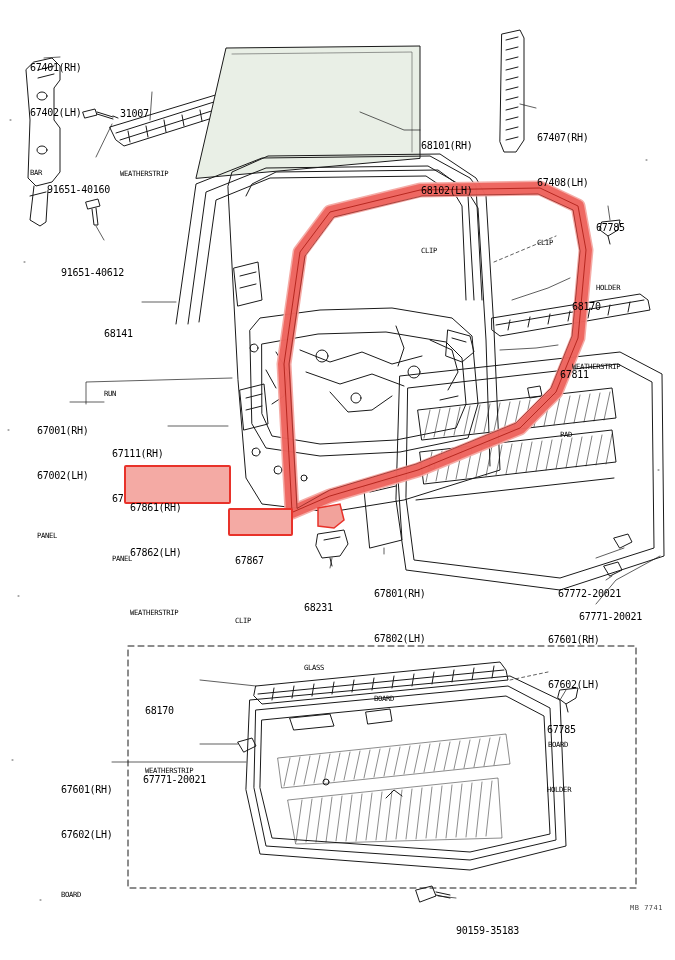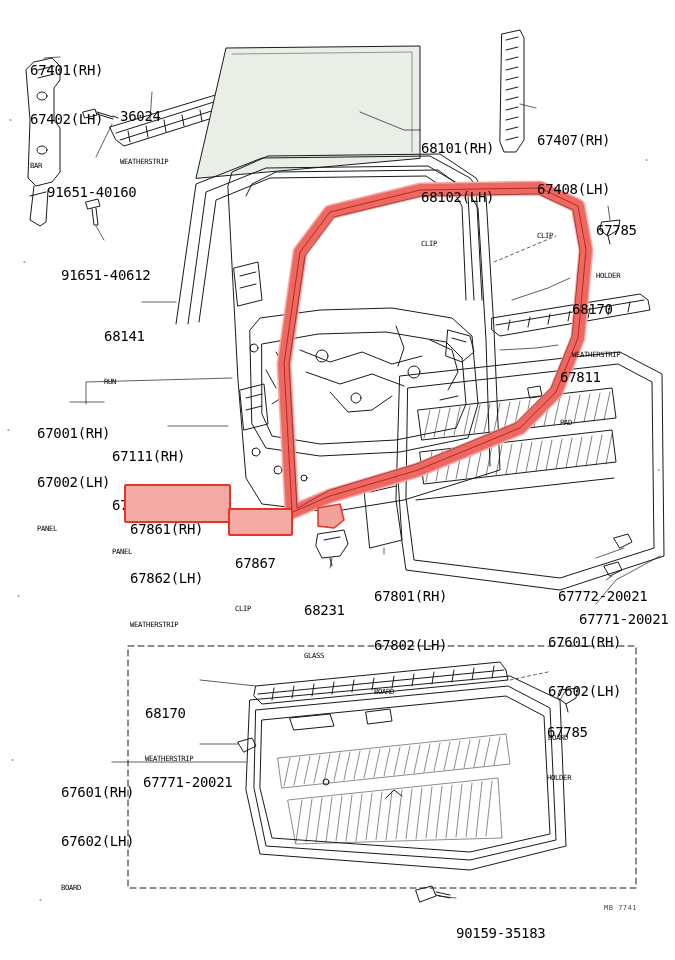--- a/index.html
+++ b/index.html
@@ -27,38 +27,39 @@
     height: 960px;
   }
   .label {
     position: absolute;
     font-family: "DejaVu Sans Mono", monospace;
     color: #000;
     white-space: pre;
     line-height: 1.08;
     letter-spacing: -0.3px;
   }
-  .lbl-main { font-size: 14px; }
-  .lbl-sub  { font-size: 7.2px; }
+  .lbl-main { font-size: 10px; }
+  .lbl-sub  { font-size: 7.2px; margin-top: 16px; }
   .hl-box {
     position: absolute;
     background: #f4aaa4;
     border: 2px solid #e8322a;
     border-radius: 2px;
   }
   .hl-label {
     position: absolute;
     z-index: 5;
   }
   .watermark {
     position: absolute;
     font-family: "DejaVu Sans Mono", monospace;
     font-size: 7px;
     color: #444;
     letter-spacing: 0.5px;
+    margin-left: 26px;
   }
 </style>
 </head>
 <body>
 
 <div id="diagram-root">
 
   <svg class="layer" viewBox="0 0 675 960">
     <g fill="none" stroke="#1a1a1a" stroke-width="1" stroke-linejoin="round" stroke-linecap="round">
 
@@ -234,21 +235,21 @@
 
   <div>
 
     <div class="label" style="left:30px;top:28px">
       <div class="lbl-main">67401(RH)</div>
       <div class="lbl-main">67402(LH)</div>
       <div class="lbl-sub">BAR</div>
     </div>
 
     <div class="label" style="left:120px;top:74px">
-      <div class="lbl-main">36024</div>
+      <div class="lbl-main">31007</div>
       <div class="lbl-sub">WEATHERSTRIP</div>
     </div>
 
     <div class="label" style="left:47px;top:150px">
       <div class="lbl-main">91651-40160</div>
     </div>
 
     <div class="label" style="left:61px;top:233px">
       <div class="lbl-main">91651-40612</div>
     </div>
@@ -340,21 +341,21 @@
       <div class="lbl-main">67601(RH)</div>
       <div class="lbl-main">67602(LH)</div>
       <div class="lbl-sub">BOARD</div>
     </div>
 
     <div class="label" style="left:456px;top:891px">
       <div class="lbl-main">90159-35183</div>
     </div>
   </div>
 
-  <div class="hl-box hl-label" style="left:124px;top:484px;width:103px;height:35px">
+  <div class="hl-box hl-label" style="left:124px;top:465px;width:103px;height:35px">
     <div class="label" style="left:4px;top:1px">
       <div class="lbl-main">67861(RH)</div>
       <div class="lbl-main">67862(LH)</div>
       <div class="lbl-sub">WEATHERSTRIP</div>
     </div>
   </div>
 
   <div class="hl-box hl-label" style="left:228px;top:508px;width:61px;height:24px">
     <div class="label" style="left:5px;top:11px">
       <div class="lbl-main">67867</div>

